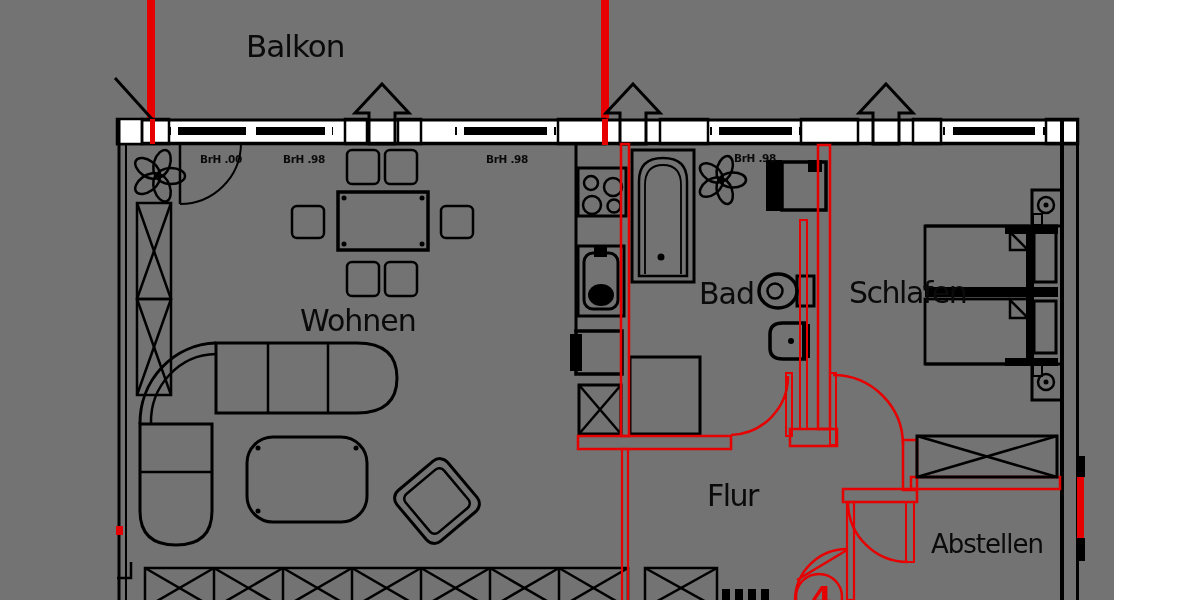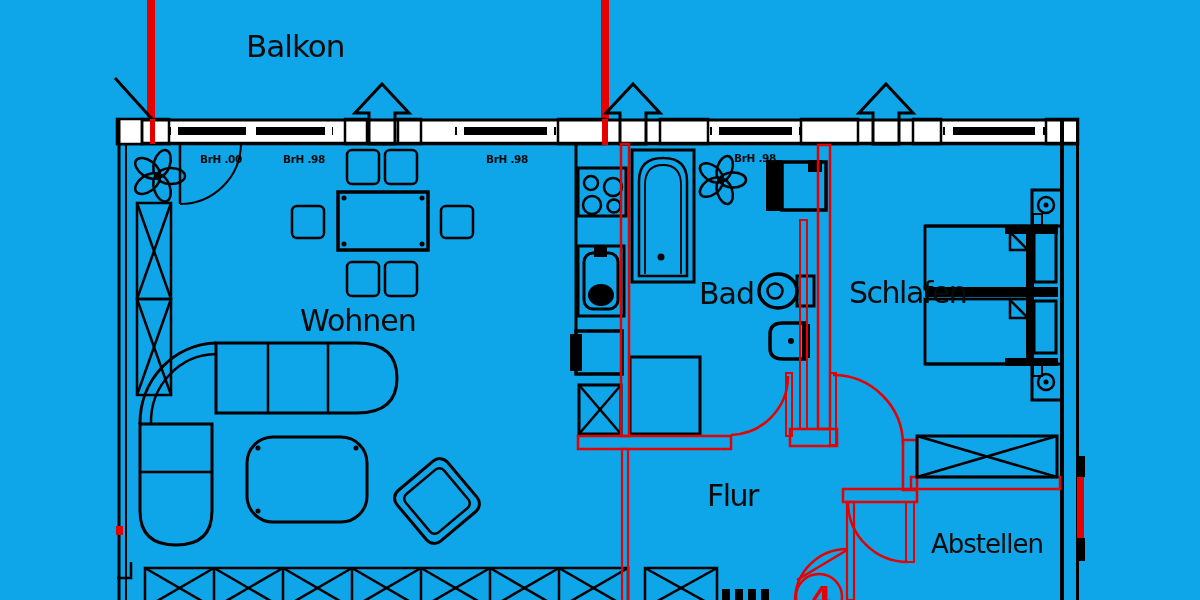--- a/index.html
+++ b/index.html
@@ -1,16 +1,16 @@
 <!DOCTYPE html>
 <html><head>
 <meta charset="utf-8">
 <style>
   html,body{margin:0;padding:0;background:#fff;}
-  .stage{position:relative;width:1200px;height:600px;background:#0ea5e9;overflow:hidden;}
+  .stage{position:relative;width:1114px;height:600px;background:#737373;overflow:hidden;}
   svg{display:block;}
   .blk{stroke:#000;fill:none;}
   .wf{fill:#fff;}
   .bf{fill:#000;stroke:none;}
   .red{stroke:#e60000;fill:none;}
   .rf{fill:#e60000;stroke:none;}
   text{font-family:"DejaVu Sans","Liberation Sans",sans-serif;fill:#0a0a0a;}
   .room{font-size:30px;letter-spacing:-1px;}
   .balk{font-size:31px;letter-spacing:-1px;}
   .small{font-size:10.5px;font-weight:bold;letter-spacing:-0.3px;}

